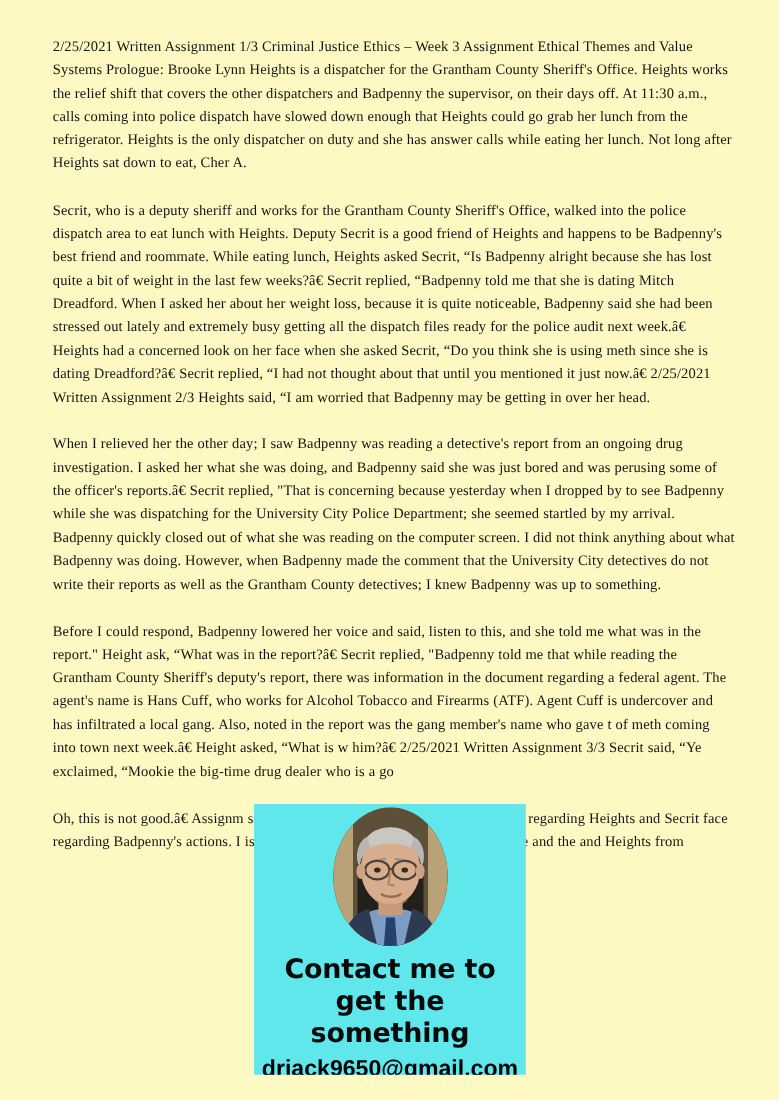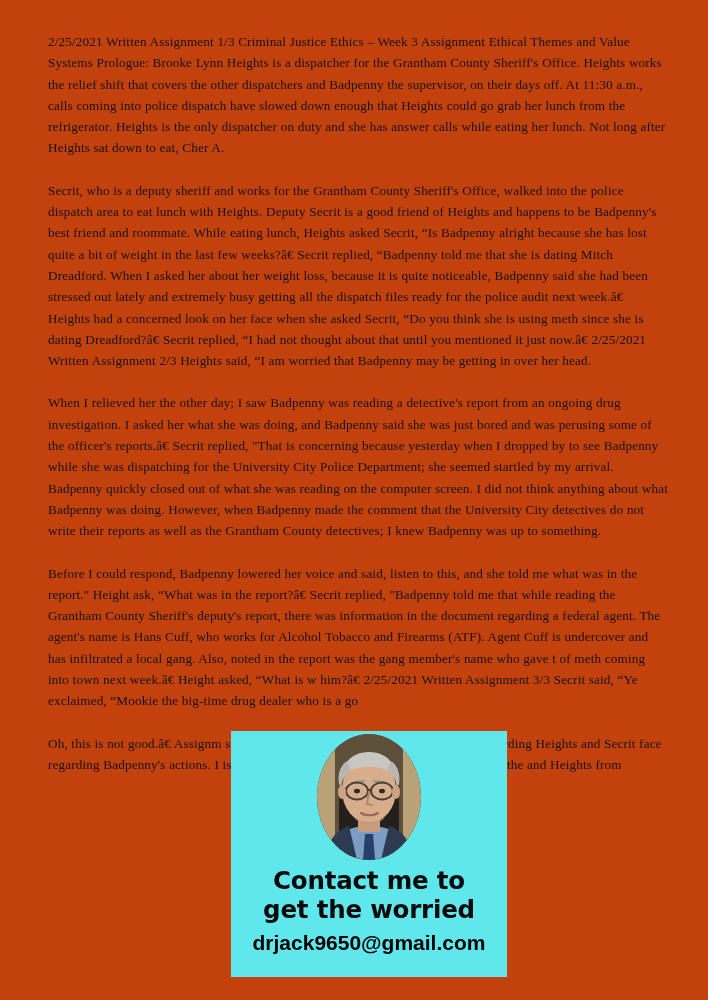--- a/index.html
+++ b/index.html
@@ -16,21 +16,21 @@
     font-family: "Liberation Serif", "DejaVu Serif", serif;
     color: #1a1a1a;
   }
 
   #page {
     position: absolute;
     left: 0;
     top: 0;
     width: 708px;
     height: 1000px;
-    background: #c2410c;
+    background: #fef9c3;
   }
 
   #doc-body {
     position: absolute;
     left: 48px;
     top: 31px;
     width: 620px;
   }
 
   .para {
@@ -42,21 +42,21 @@
     letter-spacing: 0.01em;
     word-spacing: 0.01em;
   }
   .para:last-child { margin-bottom: 0; }
 
   
   #promo-overlay {
     position: absolute;
     left: 231px;
     top: 731px;
-    width: 276px;
+    width: 247px;
     height: 246px;
     background: #5FE7EC;
     overflow: hidden;
     z-index: 50;
     display: flex;
     flex-direction: column;
     align-items: center;
   }
 
   #promo-avatar {
@@ -156,20 +156,20 @@
           <path d="M38 84 C44 90 61 90 67 84" stroke="#c3906f" stroke-width="1.6" fill="none" opacity="0.6"></path>
 
           <ellipse cx="25" cy="58" rx="4" ry="7" fill="#cfa183"></ellipse>
           <ellipse cx="79" cy="58" rx="4" ry="7" fill="#cfa183"></ellipse>
         </g>
       </svg>
     </div>
 
     <div id="promo-lines">
       <div>Contact me to</div>
-      <div>get the worried</div>
+      <div>get the something</div>
     </div>
 
     <div id="promo-email">drjack9650@gmail.com</div>
 
   </div>
 
 </div>
 
 </body></html>

